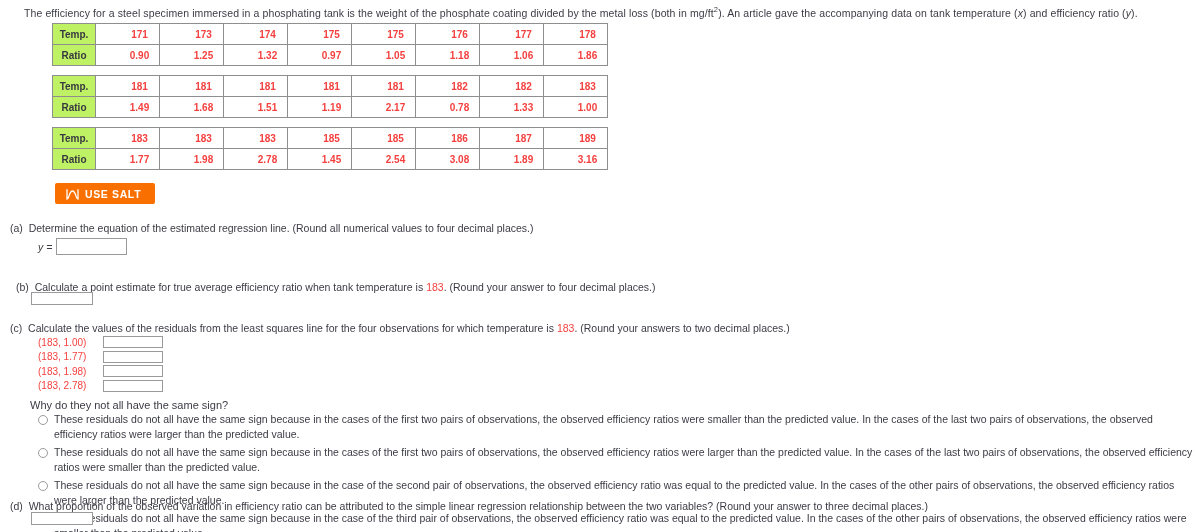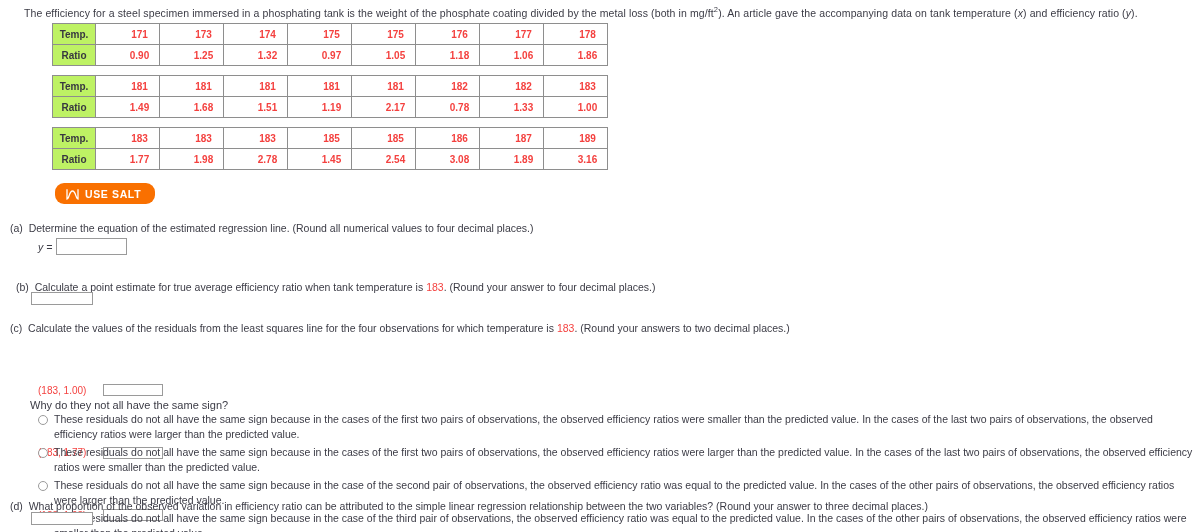--- a/index.html
+++ b/index.html
@@ -60,21 +60,21 @@
   #table-3 { left: 52px; top: 127px; }
 
   
   .salt-btn {
     position: absolute;
     left: 55px;
     top: 183px;
     background: #f97000;
     color: #ffffff;
     border: none;
-    border-radius: 9px;
+    border-radius: 2px;
     height: 21px;
     padding: 0 14px 0 11px;
     display: flex;
     align-items: center;
     gap: 6px;
     font-family: "Liberation Sans", sans-serif;
     font-size: 10.5px;
     font-weight: bold;
     letter-spacing: 0.06em;
     cursor: pointer;
@@ -118,21 +118,20 @@
   #qb-input { position: absolute; left: 31px; top: 292px; width: 62px; height: 13px; }
 
   
   #qc-text { left: 10px; top: 322px; }
   .resid-list { position: absolute; left: 38px; top: 335px; }
   .resid-row {
     display: flex;
     align-items: center;
     height: 14.5px;
     gap: 9px;
-    margin-top: 48px;
   }
   .resid-pair { width: 56px; font-size: 10px; color: #f4413f; }
   .resid-input { width: 60px; height: 12px; }
 
   
   #why-text { left: 30px; top: 399px; }
   .radios {
     position: absolute;
     left: 38px;
     top: 412px;

